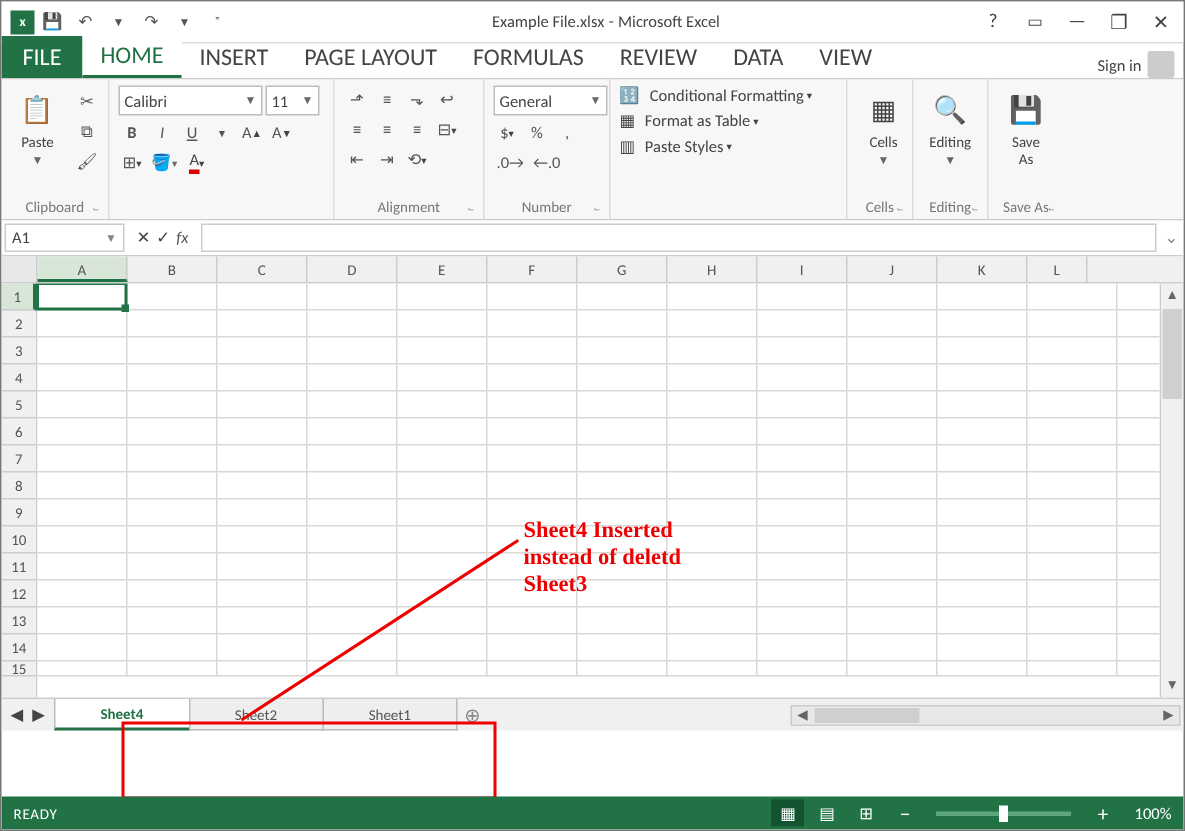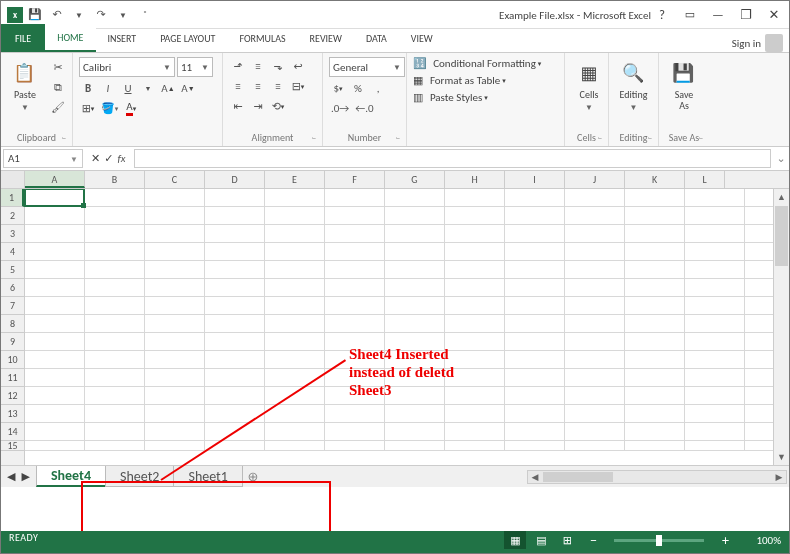--- a/index.html
+++ b/index.html
@@ -1,26 +1,26 @@
 <!DOCTYPE html>
 <html><head>
 <meta charset="utf-8">
 <style>
 *{box-sizing:border-box;margin:0;padding:0;font-family:"Segoe UI",Calibri,Arial,sans-serif;font-size:11px;color:#444}
 body{width:790px;height:554px;border:1px solid #777;background:#fff;position:relative;overflow:hidden}
 .titlebar{height:28px;background:#fff;display:flex;align-items:center;padding:0 4px;border-bottom:1px solid #ddd}
 .qat{display:flex;align-items:center;gap:2px;padding:0 2px}
 .qat .xl{width:16px;height:16px;background:#217346;display:flex;align-items:center;justify-content:center;color:#fff;font-weight:bold;font-size:9px}
 .qat-btn{width:20px;height:20px;display:flex;align-items:center;justify-content:center;color:#555}
-.title{flex:1;text-align:right;color:#666;font-size:12px}
+.title{flex:1;text-align:center;color:#666;font-size:12px}
 .title .fn{color:#444}
 .winctl{display:flex;align-items:center;gap:6px}
 .winctl span{width:22px;height:22px;display:flex;align-items:center;justify-content:center;color:#444;font-size:13px}
 .ribtabs{height:24px;display:flex;align-items:flex-end;border-bottom:1px solid #ccc;padding:0 0 0 0}
-.ribtab{height:28px;padding:0 12px;display:flex;align-items:center;color:#444;font-size:10px;text-transform:uppercase}
+.ribtab{height:28px;padding:0 12px;display:flex;align-items:center;color:#444;font-size:16px;text-transform:uppercase}
 .ribtab.file{background:#217346;color:#fff;padding:0 14px}
 .ribtab.active{color:#217346;border-bottom:2px solid #217346;background:#fff}
 .signin{margin-left:auto;padding:0 6px 0 0;display:flex;align-items:center;gap:4px;color:#555;text-transform:none}
 .signin .avatar{width:18px;height:18px;background:#ccc;border-radius:2px}
 .ribbon{height:94px;background:#f7f7f7;border-bottom:1px solid #ccc;display:flex}
 .group{border-right:1px solid #ddd;padding:4px 6px 2px;display:flex;flex-direction:column;min-width:0}
 .group-body{flex:1;display:flex;align-items:flex-start;gap:4px}
 .group-label{text-align:center;color:#777;font-size:10px;padding-top:2px;position:relative}
 .group-label::after{content:"⌐";position:absolute;right:0;bottom:0;font-size:8px;color:#888;transform:scaleX(-1) rotate(180deg)}
 .big-btn{display:flex;flex-direction:column;align-items:center;gap:2px;padding:2px 4px;width:40px}
@@ -51,28 +51,28 @@
 .cells{flex:1;position:relative;background:#fff}
 .cell-row{height:18px;border-bottom:1px solid #d8d8d8;display:flex}
 .cell{width:60px;border-right:1px solid #d8d8d8}
 .sel-cell{position:absolute;top:-1px;left:-1px;width:61px;height:19px;border:2px solid #217346;pointer-events:none}
 .sel-cell::after{content:"";position:absolute;right:-3px;bottom:-3px;width:5px;height:5px;background:#217346}
 .vscroll{width:16px;background:#f0f0f0;border-left:1px solid #ccc;display:flex;flex-direction:column}
 .vscroll .arr{height:16px;text-align:center;font-size:9px;color:#666;line-height:16px}
 .vscroll .thumb{height:60px;background:#cfcfcf;margin:1px}
 .tabbar{height:22px;border-top:1px solid #ccc;display:flex;align-items:stretch;background:#f0f0f0}
 .tab-nav{display:flex;align-items:center;padding:0 6px;gap:6px;color:#888}
-.sheet-tab{border:1px solid #bbb;border-top:none;padding:0 14px;display:flex;align-items:center;background:#eee;font-size:14px;color:#555;margin-right:-1px}
+.sheet-tab{border:1px solid #bbb;border-top:none;padding:0 30px;display:flex;align-items:center;background:#eee;font-size:10px;color:#555;margin-right:-1px}
 .sheet-tab.active{background:#fff;color:#217346;font-weight:bold;border-bottom:2px solid #217346}
 .new-sheet{width:22px;display:flex;align-items:center;justify-content:center;color:#888;font-size:13px}
 .hscroll{flex:1;display:flex;align-items:center;justify-content:flex-end;padding:0 2px;gap:0}
 .hscroll-track{width:260px;height:14px;background:#e8e8e8;border:1px solid #ccc;display:flex;align-items:center}
 .hscroll-track .arr{width:14px;text-align:center;font-size:9px;color:#666}
 .hscroll-track .thumb{width:70px;height:10px;background:#cfcfcf;margin:0 1px}
-.statusbar{height:22px;background:#217346;position:absolute;bottom:0;left:0;right:0;display:flex;align-items:flex-start;padding:0 8px;color:#fff}
+.statusbar{height:22px;background:#217346;position:absolute;bottom:0;left:0;right:0;display:flex;align-items:center;padding:0 8px;color:#fff}
 .statusbar .ready{color:#fff;font-size:10px;letter-spacing:0.5px}
 .sb-right{margin-left:auto;display:flex;align-items:center;gap:4px}
 .view-btn{width:22px;height:18px;display:flex;align-items:center;justify-content:center;color:#fff;font-size:11px}
 .view-btn.active{background:#14532f}
 .zoom-slider{width:90px;height:3px;background:#5ca57f;position:relative;margin:0 6px}
 .zoom-slider::before{content:"";position:absolute;left:50%;top:-3px;width:3px;height:9px;background:#fff}
 .zoom-slider .thumb{position:absolute;left:50%;top:-4px;width:6px;height:11px;background:#fff;margin-left:-3px}
 .redbox{position:absolute;border:2px solid #e00;pointer-events:none}
 .redline{position:absolute;background:#e00;transform-origin:left center}
 .annot{position:absolute;color:#e00;font-family:"Times New Roman",serif;font-size:15px;font-weight:bold;line-height:18px}
@@ -555,15 +555,15 @@
   <span class="ready">READY</span>
   <div class="sb-right">
     <span class="view-btn active">▦</span>
     <span class="view-btn">▤</span>
     <span class="view-btn">⊞</span>
     <span class="view-btn" style="font-size:14px">−</span>
     <div class="zoom-slider">
         <div class="thumb"></div>
       </div>
     <span class="view-btn" style="font-size:14px">+</span>
-    <span style="color:#fff;margin-left:16px">100%</span>
+    <span style="color:#fff;margin-left:6px">100%</span>
   </div>
 </div>
 
 </body></html>

